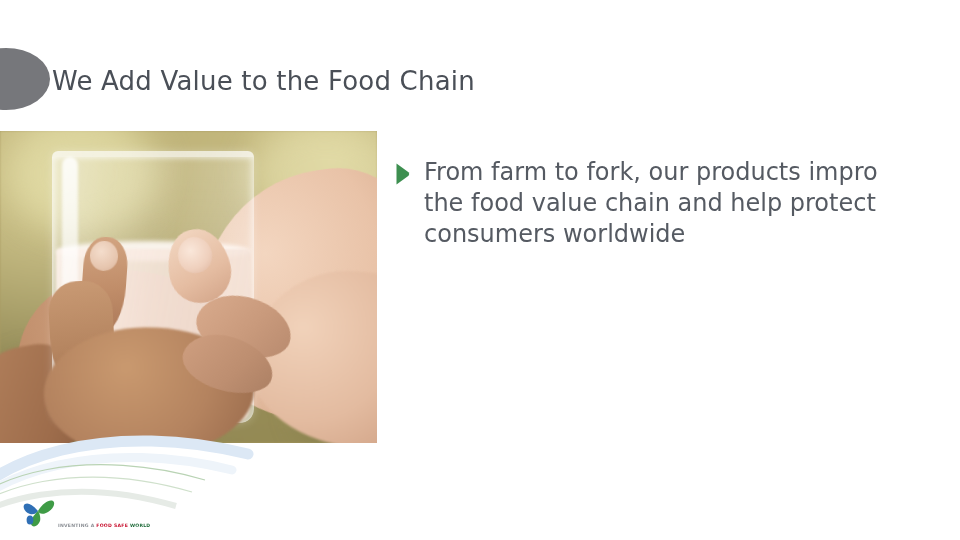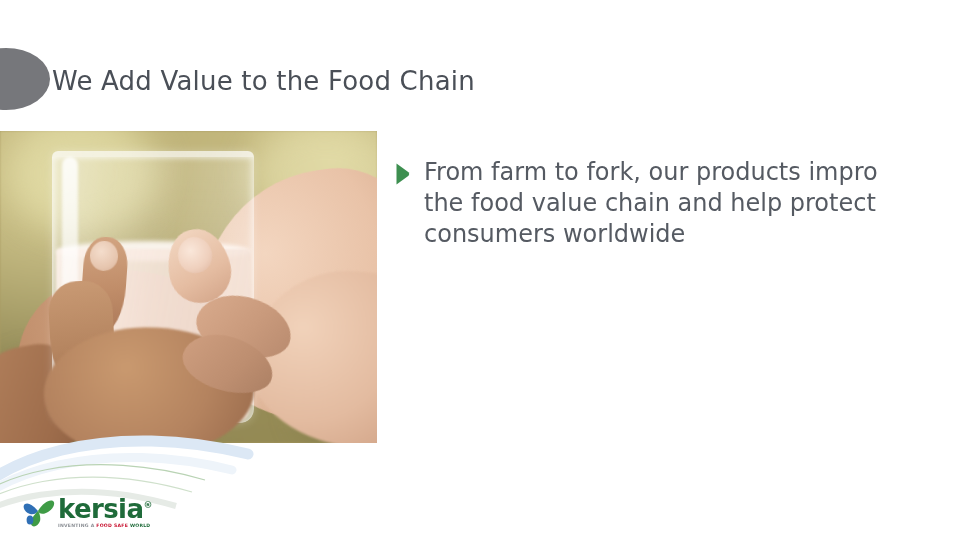--- a/index.html
+++ b/index.html
@@ -408,18 +408,17 @@
   <div class="logo">
     <span class="logo-mark">
       <svg width="34" height="38" viewBox="0 0 34 38" xmlns="http://www.w3.org/2000/svg">
         <path d="M16 19 C 11 13, 6 10, 3 12 C 0 14, 2 20, 8 22 C 12 23, 15 21, 16 19 Z" fill="#2f6fb5"></path>
         <path d="M16 19 C 20 12, 27 7, 31 9 C 34 11, 31 18, 24 21 C 19 23, 17 21, 16 19 Z" fill="#3f9b46"></path>
         <path d="M16 19 C 12 23, 8 28, 9 32 C 10 36, 16 35, 18 29 C 19 25, 17 20, 16 19 Z" fill="#3f9b46"></path>
         <ellipse cx="8" cy="28" rx="3.4" ry="4.6" fill="#2f6fb5"></ellipse>
       </svg>
     </span>
     <span class="logo-textblock">
-      <span class="logo-word"><span>kersia</span><span class="tm">®</span></span>
       <span class="logo-tagline"><span class="tag-a">INVENTING A </span><span class="tag-b">FOOD SAFE </span><span class="tag-c">WORLD</span></span>
     </span>
   </div>
 
 </div>
 
 </body></html>

